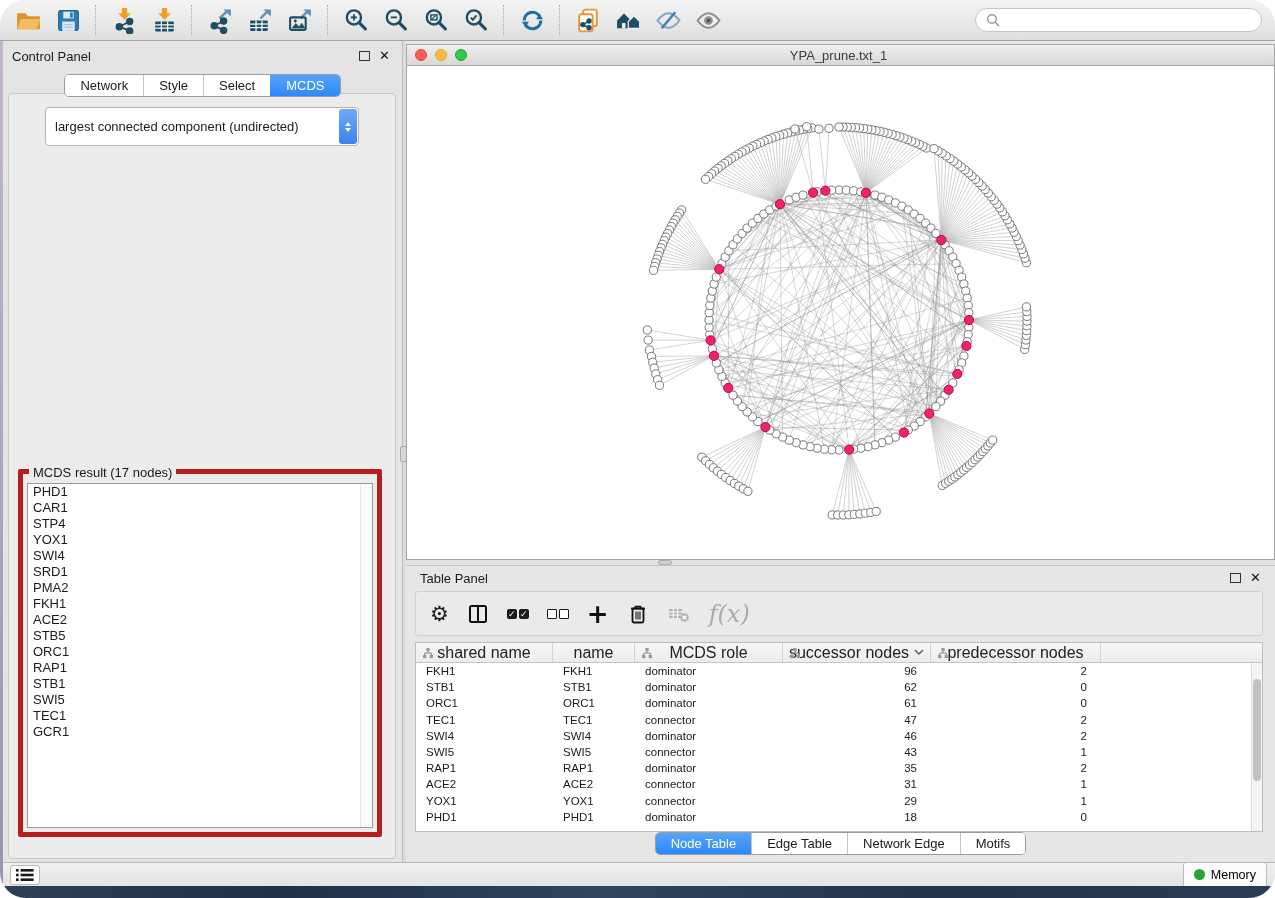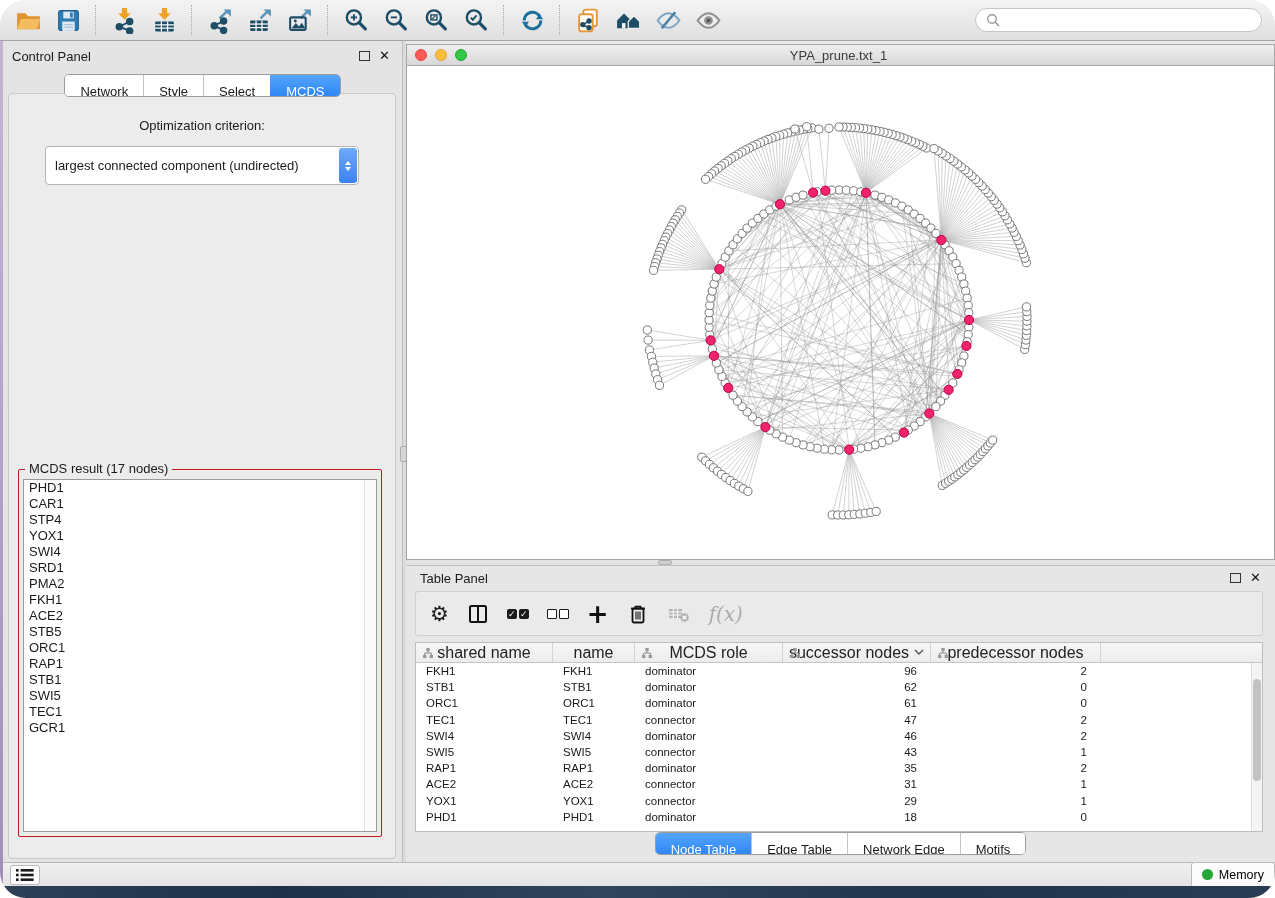--- a/index.html
+++ b/index.html
@@ -17,33 +17,33 @@
   .search-wrap input{border:none;outline:none;flex:1;font-size:13px;font-family:"Liberation Sans",sans-serif;background:transparent;}
   
   .control-panel{position:absolute;left:3px;top:41px;width:400px;height:821px;background:#E4E4E4;border-right:1px solid #BDBDBD;box-sizing:border-box;}
   .cp-header{height:30px;display:flex;align-items:center;justify-content:space-between;padding:0 12px 0 9px;}
   .cp-title{font-size:13px;}
   .win-icons{display:flex;align-items:center;gap:9px;}
   .float-ic{width:9px;height:8px;border:1.5px solid #333;display:inline-block;}
   .close-ic{font-size:13px;font-weight:bold;color:#111;line-height:10px;font-family:"DejaVu Sans",sans-serif;}
   .cp-tabs{position:absolute;left:0;top:33px;width:100%;display:flex;justify-content:center;z-index:3;}
   .seg{display:inline-flex;border:1px solid #9C9C9C;border-radius:5px;overflow:hidden;background:#fff;height:21px;}
-  .seg-tab{padding:8px 15px;font-size:13px;line-height:17px;border-left:1px solid #C4C4C4;background:#fff;cursor:default;}
+  .seg-tab{padding:2px 15px;font-size:13px;line-height:17px;border-left:1px solid #C4C4C4;background:#fff;cursor:default;}
   .seg-tab:first-child{border-left:none;}
   .seg-tab.active{background:linear-gradient(#55A5FB,#2E87F5);color:#fff;border-left-color:transparent;}
   .cp-content{position:absolute;left:5px;right:6px;top:52px;bottom:3px;background:#ECECEC;border:1px solid #C9C9C9;border-radius:4px;}
   .opt-label{margin-top:24px;text-align:center;font-size:13px;}
   .mac-select{position:relative;margin:13px auto 0;width:314px;height:39px;background:#fff;border:1px solid #B4B4B4;border-radius:4px;display:flex;align-items:center;padding-left:9px;font-size:13px;box-sizing:border-box;}
   .stepper{position:absolute;right:1px;top:1px;bottom:1px;width:18px;border-radius:3px;background:linear-gradient(#6FA9F8,#3B82F0);display:flex;flex-direction:column;align-items:center;justify-content:center;gap:2px;}
   .arr-up{width:0;height:0;border-left:3.5px solid transparent;border-right:3.5px solid transparent;border-bottom:4px solid #fff;}
   .arr-dn{width:0;height:0;border-left:3.5px solid transparent;border-right:3.5px solid transparent;border-top:4px solid #fff;}
   .btn-row{margin-top:13px;display:flex;justify-content:center;gap:13px;}
   .mac-btn{height:24px;padding:0 17px;font-size:13px;font-family:"Liberation Sans",sans-serif;background:linear-gradient(#FFFFFF,#F0F0F0);border:1px solid #A9A9A9;border-radius:5px;}
   .mac-btn.focus{box-shadow:0 0 0 3px rgba(112,166,250,.65);}
-  .result-group{position:absolute;left:9px;right:13px;top:375px;bottom:21px;border:1px solid #b91c1c;border-radius:2px;}
+  .result-group{position:absolute;left:9px;right:13px;top:375px;bottom:21px;border:5px solid #b91c1c;border-radius:2px;}
   .legend{position:absolute;top:-9px;left:6px;background:#ECECEC;padding:0 4px;font-size:13px;}
   .result-list{position:absolute;left:4px;right:4px;top:9px;bottom:4px;background:#fff;border:1px solid #9A9A9A;overflow:hidden;}
   .list-item{font-size:13px;line-height:16px;padding-left:5px;}
   .list-scroll{position:absolute;right:5px;top:10px;bottom:5px;width:11px;background:#FAFAFA;border-left:1px solid #E4E4E4;}
   
   .vsplit{position:absolute;left:403px;top:41px;width:3px;height:821px;background:#DCDCDC;}
   .vgrip{position:absolute;left:-3px;top:405px;width:8px;height:14px;background:#D6D6D6;border:1px solid #ACACAC;border-radius:2px;}
   .hsplit{position:absolute;left:406px;right:0;top:560px;height:5px;background:#E3E3E3;}
   .hgrip{position:absolute;left:252px;top:0;width:14px;height:5px;background:#CFCFCF;border:1px solid #AFAFAF;border-radius:2px;box-sizing:border-box;}
   
@@ -64,36 +64,36 @@
   .table-panel{position:absolute;left:406px;right:0;top:565px;height:297px;background:#E6E6E6;border-top:1px solid #C4C4C4;box-sizing:border-box;}
   .tp-header{height:24px;display:flex;align-items:center;justify-content:space-between;padding:0 14px 0 14px;}
   .tp-title{font-size:13px;}
   .tp-toolbar{margin:1px 12px 0 9px;height:43px;background:#EAEAEA;border:1px solid #CFCFCF;border-radius:3px;display:flex;align-items:center;padding-left:14px;gap:18px;}
   .tpbtn{border:none;background:transparent;padding:0;display:flex;align-items:center;justify-content:center;height:30px;}
   .gear-ch{font-family:"DejaVu Sans",sans-serif;font-size:21px;color:#1b1b1b;line-height:22px;}
   .plus-ch{font-size:26px;font-weight:bold;color:#111;line-height:20px;font-family:"DejaVu Sans",sans-serif;}
   .cbpair{display:flex;gap:2px;}
   .cb{width:10px;height:10px;background:#1a1a1a;border-radius:2px;color:#fff;font-size:9px;line-height:10px;text-align:center;font-family:"DejaVu Sans",sans-serif;}
   .cbo{width:8px;height:8px;border:1.5px solid #1a1a1a;background:#fff;border-radius:1px;}
-  .fx{font-family:"DejaVu Serif",serif;font-style:italic;color:#ABABAB;font-size:20px;}
+  .fx{font-family:"DejaVu Serif",serif;font-style:italic;color:#ABABAB;font-size:24px;}
   .ttable{position:absolute;left:9px;right:12px;top:76px;height:190px;background:#fff;border:1px solid #BDBDBD;box-sizing:border-box;}
   .thead{height:20px;display:flex;background:linear-gradient(#F7F7F7,#ECECEC);border-bottom:1px solid #C6C6C6;box-sizing:border-box;}
   .th{position:relative;display:flex;align-items:center;justify-content:center;font-size:16px;color:#222;border-right:1px solid #D4D4D4;box-sizing:border-box;gap:5px;}
   .th .tree-ic{position:absolute;left:6px;top:5px;}
   .tbody{position:absolute;top:20px;left:0;right:11px;bottom:0;overflow:hidden;}
   .trow{display:flex;height:16.2px;align-items:center;}
   .td{font-size:11.5px;padding-left:10px;box-sizing:border-box;white-space:nowrap;overflow:hidden;}
   .td.num{text-align:right;padding-left:0;padding-right:14px;}
   .tscroll{position:absolute;right:0;top:20px;bottom:0;width:11px;background:#F4F4F4;border-left:1px solid #DDD;box-sizing:border-box;}
   .tthumb{position:absolute;left:1px;right:1px;top:16px;height:102px;background:#C2C2C2;border-radius:5px;}
   .tp-tabs{position:absolute;bottom:7px;left:0;width:100%;display:flex;justify-content:center;}
   
   .status-bar{position:absolute;left:0;right:0;top:862px;height:24px;background:linear-gradient(#F0F0F0,#E3E3E3);border-top:1px solid #B8B8B8;display:flex;align-items:center;box-sizing:border-box;}
   .list-btn{margin-left:10px;width:30px;height:20px;background:#FDFDFD;border:1px solid #B9B9B9;border-radius:3px;display:flex;align-items:center;justify-content:center;padding:0;}
-  .memory-btn{margin-left:auto;height:20px;display:flex;align-items:center;gap:6px;background:#FCFCFC;border:1px solid #BBB;border-radius:3px;padding:12px 10px;font-size:12.5px;font-family:"Liberation Sans",sans-serif;}
+  .memory-btn{margin-left:auto;margin-right:8px;height:20px;display:flex;align-items:center;gap:6px;background:#FCFCFC;border:1px solid #BBB;border-radius:3px;padding:12px 10px;font-size:12.5px;font-family:"Liberation Sans",sans-serif;}
   .mem-dot{width:11px;height:11px;border-radius:50%;}
 </style>
 </head>
 <body>
 
 <div id="app">
 
   <div class="toolbar">
     <button class="tbtn">
         <svg viewBox="0 0 26 26">
@@ -269,21 +269,20 @@
     </div>
     <div class="cp-tabs">
         <span class="seg" id="cp-tabs">
           <span class="seg-tab">Network</span>
           <span class="seg-tab">Style</span>
           <span class="seg-tab">Select</span>
           <span class="seg-tab active">MCDS</span>
         </span>
       </div>
     <div class="cp-content">
-      <div class="opt-label">Optimization criterion:</div>
       <div class="mac-select">
         <span>largest connected component (undirected)</span>
         <span class="stepper">
             <span class="arr-up"></span>
             <span class="arr-dn"></span>
           </span>
       </div>
       <div class="result-group">
         <span class="legend">MCDS result (17 nodes)</span>
         <div class="result-list" id="result-list">

